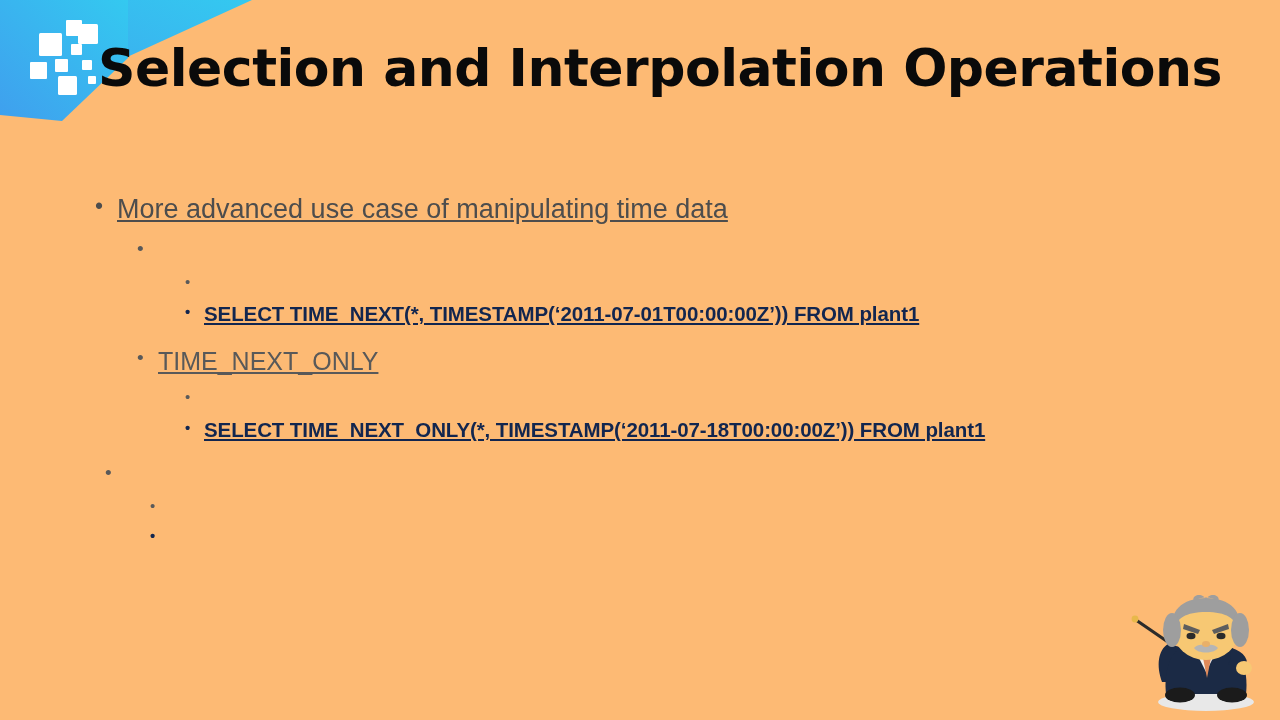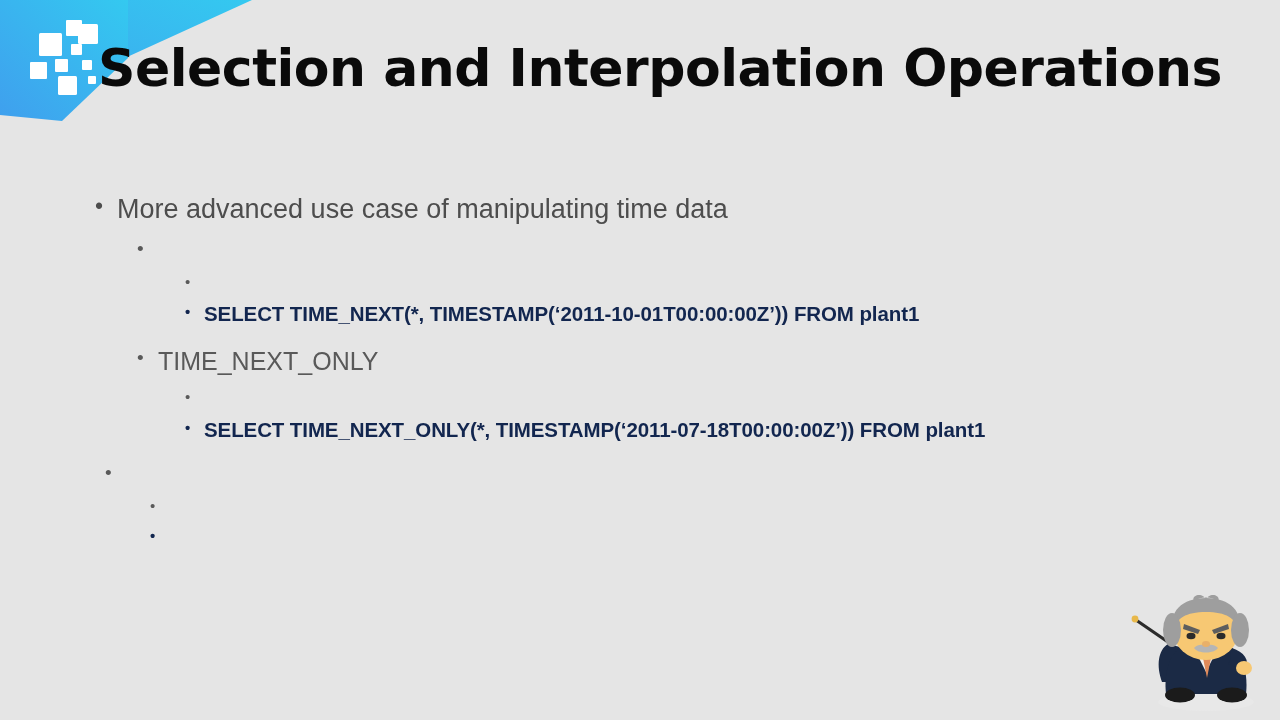--- a/index.html
+++ b/index.html
@@ -9,21 +9,21 @@
     height: 720px;
     overflow: hidden;
     background: #ffffff;
     font-family: "Liberation Sans", sans-serif;
   }
 
   .slide {
     position: relative;
     width: 1280px;
     height: 720px;
-    background: #e5e5e5;
+    background: #fdba74;
   }
 
   
   .banner-wrap {
     position: absolute;
     top: 0;
     left: 0;
     width: 260px;
     height: 126px;
     pointer-events: none;
@@ -112,21 +112,21 @@
     color: #12264f;
     font-size: 20.5px;
     letter-spacing: -0.1px;
   }
   .lvl3.sql .bullet { color: #12264f; }
   .lvl3.sql .txt { max-width: 960px; }
 
   .grp { margin-bottom: 2px; }
   .grp + .grp { margin-top: 14px; }
 
-  .txt { display: block; }
+  .txt { display: block; text-decoration: underline; }
 
   
   .mascot {
     position: absolute;
     right: 2px;
     bottom: 6px;
     width: 150px;
     height: 120px;
   }
   .mascot svg { display: block; }
@@ -171,21 +171,21 @@
 
     <div class="grp g1">
       <div class="lvl2">
         <span class="bullet">•</span>
       </div>
       <div class="lvl3">
         <span class="bullet">•</span>
       </div>
       <div class="lvl3 sql">
         <span class="bullet">•</span>
-        <span class="txt">SELECT TIME_NEXT(*, TIMESTAMP(‘2011-10-01T00:00:00Z’)) FROM plant1</span>
+        <span class="txt">SELECT TIME_NEXT(*, TIMESTAMP(‘2011-07-01T00:00:00Z’)) FROM plant1</span>
       </div>
     </div>
 
     <div class="grp g2">
       <div class="lvl2">
         <span class="bullet">•</span>
         <span class="txt">TIME_NEXT_ONLY</span>
       </div>
       <div class="lvl3">
         <span class="bullet">•</span>

